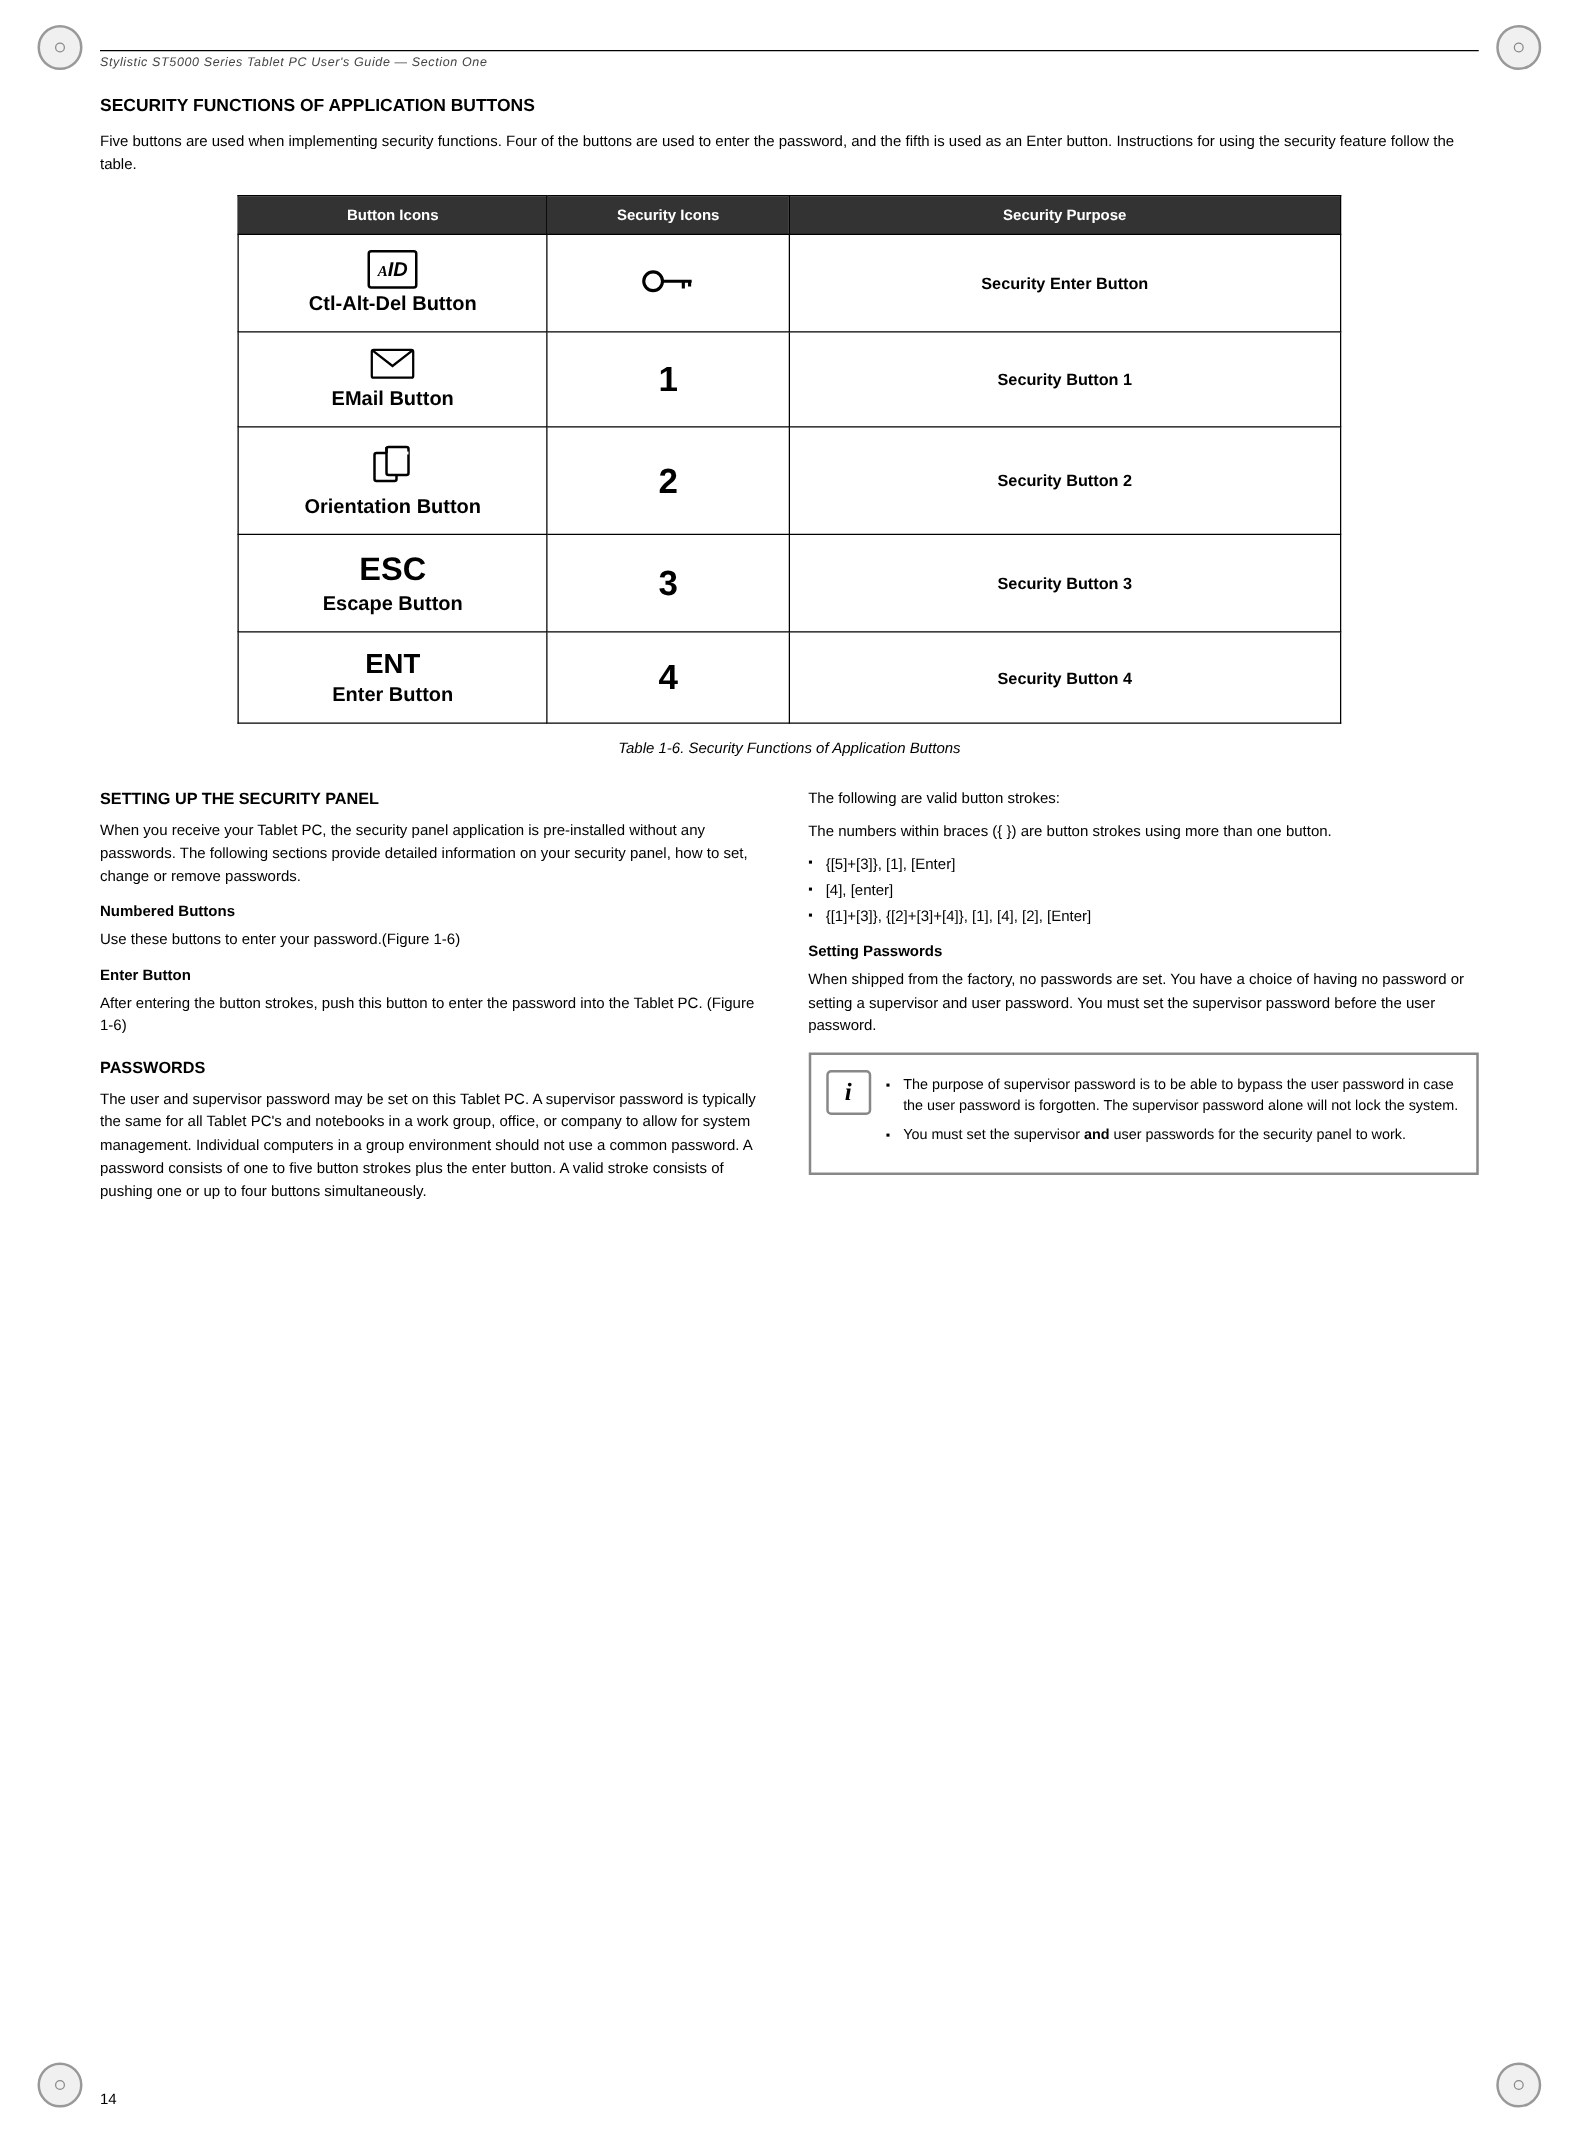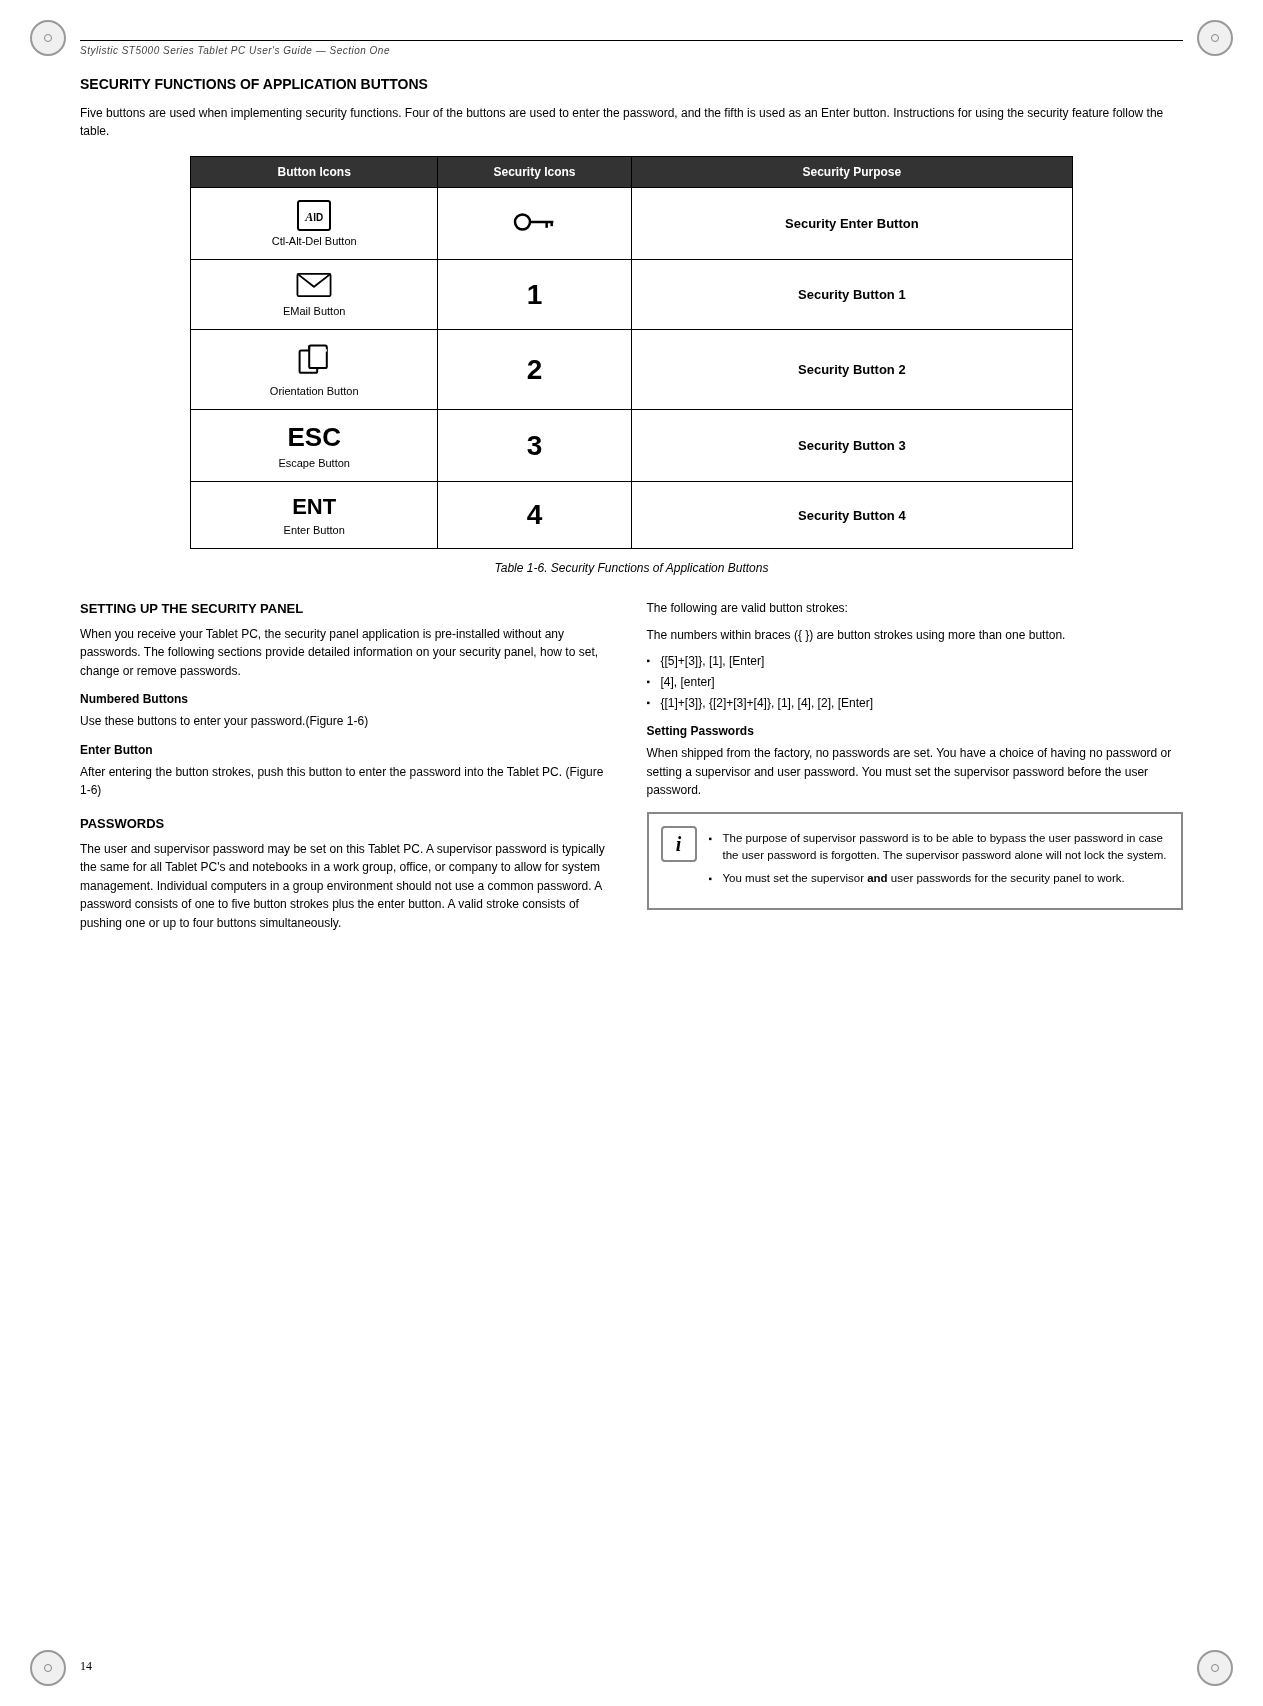--- a/index.html
+++ b/index.html
@@ -94,24 +94,25 @@
     .security-table td.sec-icon {
       width: 22%;
     }
     .security-table td.sec-purpose {
       width: 50%;
       font-weight: bold;
       font-size: 13px;
       text-align: center;
     }
     .btn-label {
-      font-size: 11px;
+      font-size: 16px;
       display: block;
       margin-top: 4px;
       font-style: normal;
+      font-weight: bold;
     }
     .icon-esc {
       font-family: Arial, sans-serif;
       font-size: 26px;
       font-weight: bold;
     }
     .icon-ent {
       font-family: Arial, sans-serif;
       font-size: 22px;
       font-weight: bold;
@@ -208,23 +209,23 @@
       font-family: Arial, sans-serif;
       font-size: 11.5px;
       line-height: 1.5;
     }
     .info-content .bullet-list li {
       margin-bottom: 6px;
     }
 
     .page-num {
       position: absolute;
-      bottom: 32px;
+      bottom: 20px;
       left: 80px;
-      font-family: Liberation Serif, serif;
+      font-family: Liberation Sans, sans-serif;
       font-size: 12px;
     }
 
     
     .email-svg { width: 36px; height: 26px; }
     .orient-svg { width: 32px; height: 36px; }
     .key-svg { width: 50px; height: 28px; }
   </style>
 </head>
 <body>
@@ -254,21 +255,21 @@
       <th>Button Icons</th>
       <th>Security Icons</th>
       <th>Security Purpose</th>
     </tr>
   </thead>
   <tbody>
 
     <tr>
       <td class="btn-icon">
         <div style="display:inline-block; border:2px solid #000; border-radius:3px; padding:3px 6px; font-size:18px; font-weight:bold; font-family:Arial,sans-serif; position:relative;">
-          <span style="font-size:12px; font-style:italic; font-family:serif;">A</span><span style="font-size:10px;">ID</span>
+          <span style="font-size:12px; font-style:italic; font-family:serif;">A</span><span style="font-size:16px;font-style:italic;">ID</span>
         </div>
         <span class="btn-label">Ctl-Alt-Del Button</span>
       </td>
       <td class="sec-icon">
         
         <svg class="key-svg" viewBox="0 0 60 30">
           <circle cx="15" cy="15" r="9" fill="none" stroke="#000" stroke-width="3"></circle>
           <line x1="24" y1="15" x2="52" y2="15" stroke="#000" stroke-width="3"></line>
           <line x1="44" y1="15" x2="44" y2="22" stroke="#000" stroke-width="3"></line>
           <line x1="50" y1="15" x2="50" y2="20" stroke="#000" stroke-width="3"></line>

